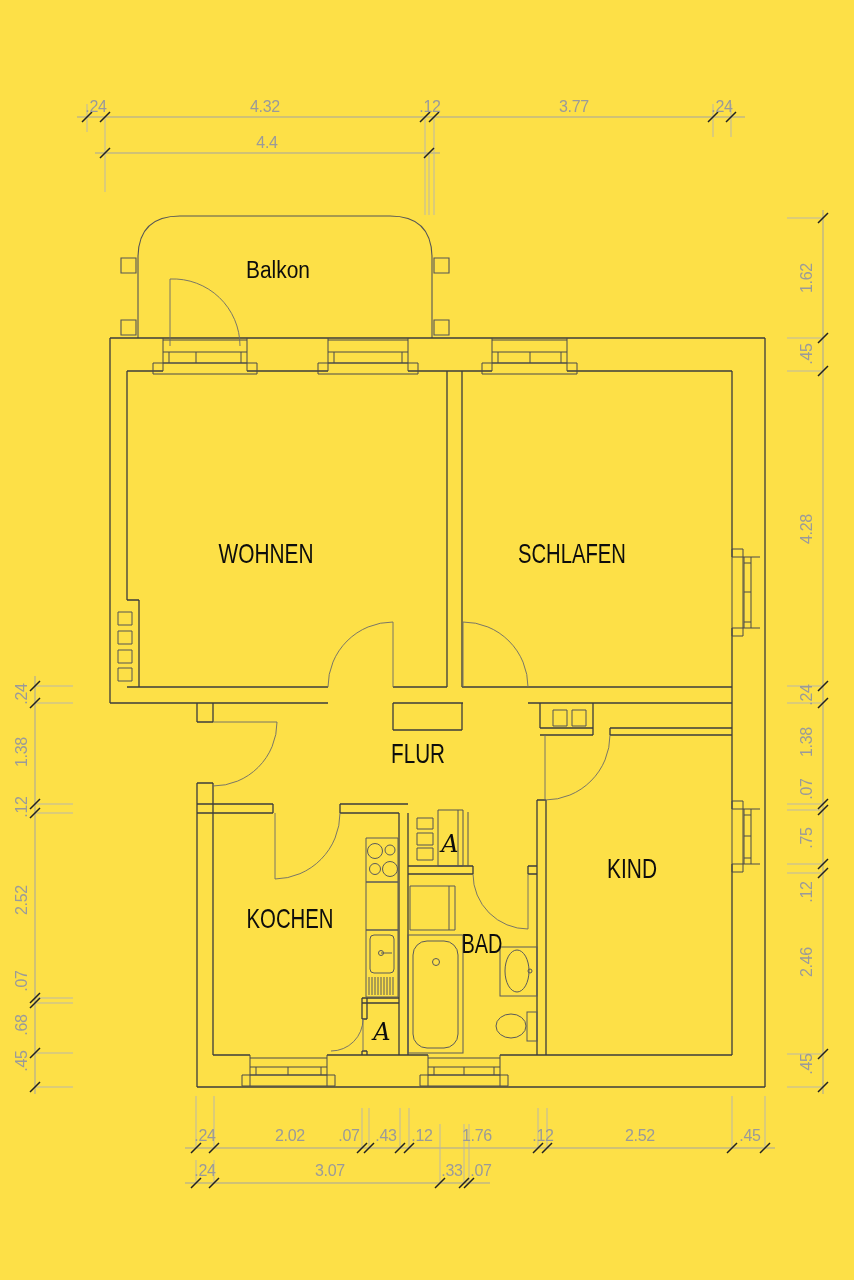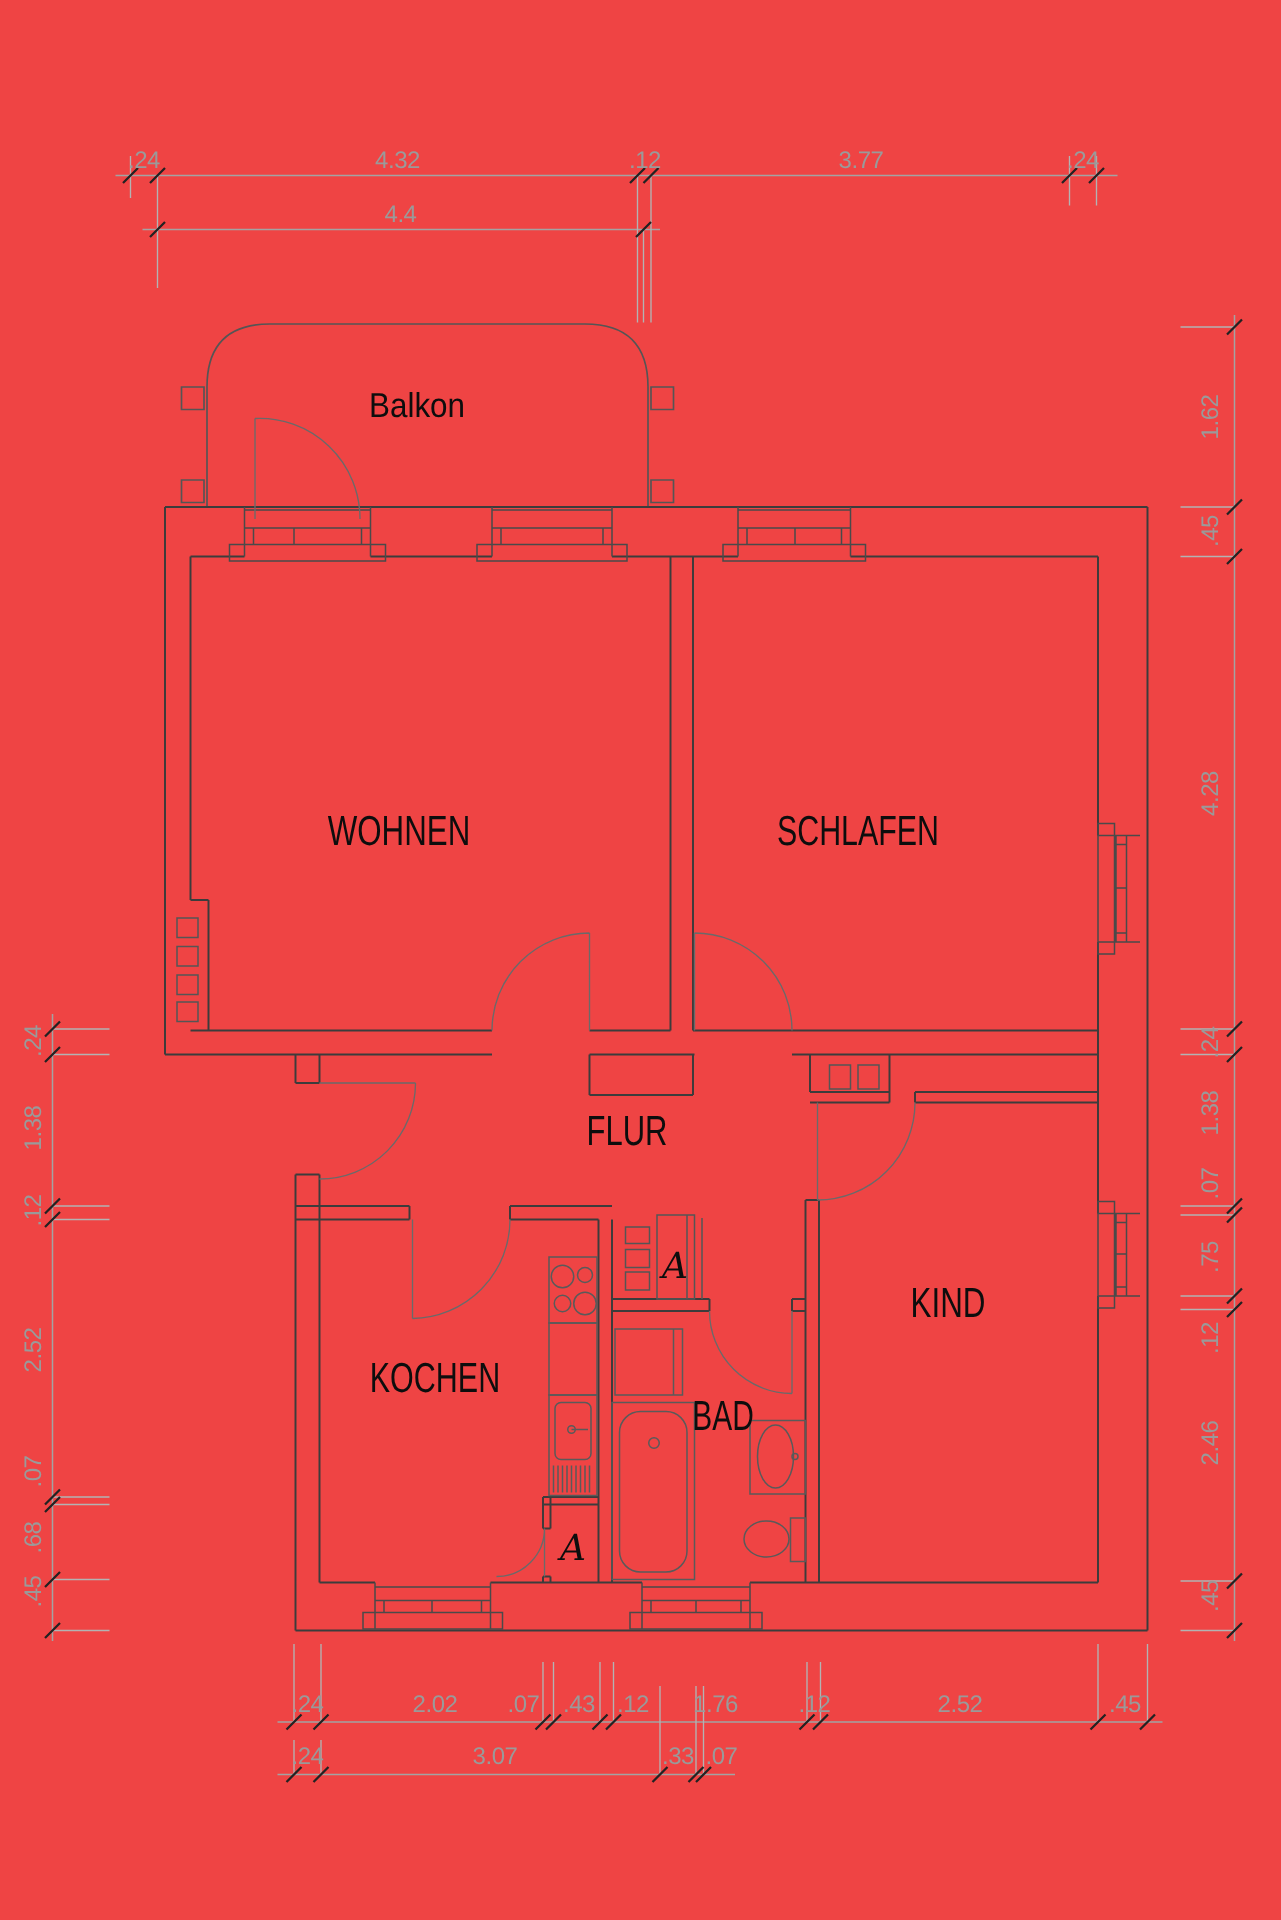--- a/index.html
+++ b/index.html
@@ -1,16 +1,16 @@
 <!DOCTYPE html>
 <html><head>
 <meta charset="utf-8">
 <style>
   html,body{margin:0;padding:0;background:#ffffff;}
-  .sheet{position:relative;width:854px;height:1280px;background:#ef4444;overflow:hidden;
+  .sheet{position:relative;width:854px;height:1280px;background:#fde047;overflow:hidden;
          font-family:"Liberation Sans",sans-serif;}
   svg{position:absolute;left:0;top:0;}
   .walls{stroke:#3c3c3c;stroke-width:1.3;fill:none;}
   .windows{stroke:#4a4a4a;stroke-width:1;fill:none;}
   .doors{stroke:#6a6a6a;stroke-width:0.9;fill:none;}
   .balcony{stroke:#555;stroke-width:1.1;fill:none;}
   .symbols{stroke:#555;stroke-width:1;fill:none;}
   .fixture{stroke:#5a5a5a;stroke-width:1;fill:none;}
   .dimline{stroke:#a3a3a3;stroke-width:1;fill:none;}
   .witness{stroke:#b3b3b3;stroke-width:0.9;fill:none;}

